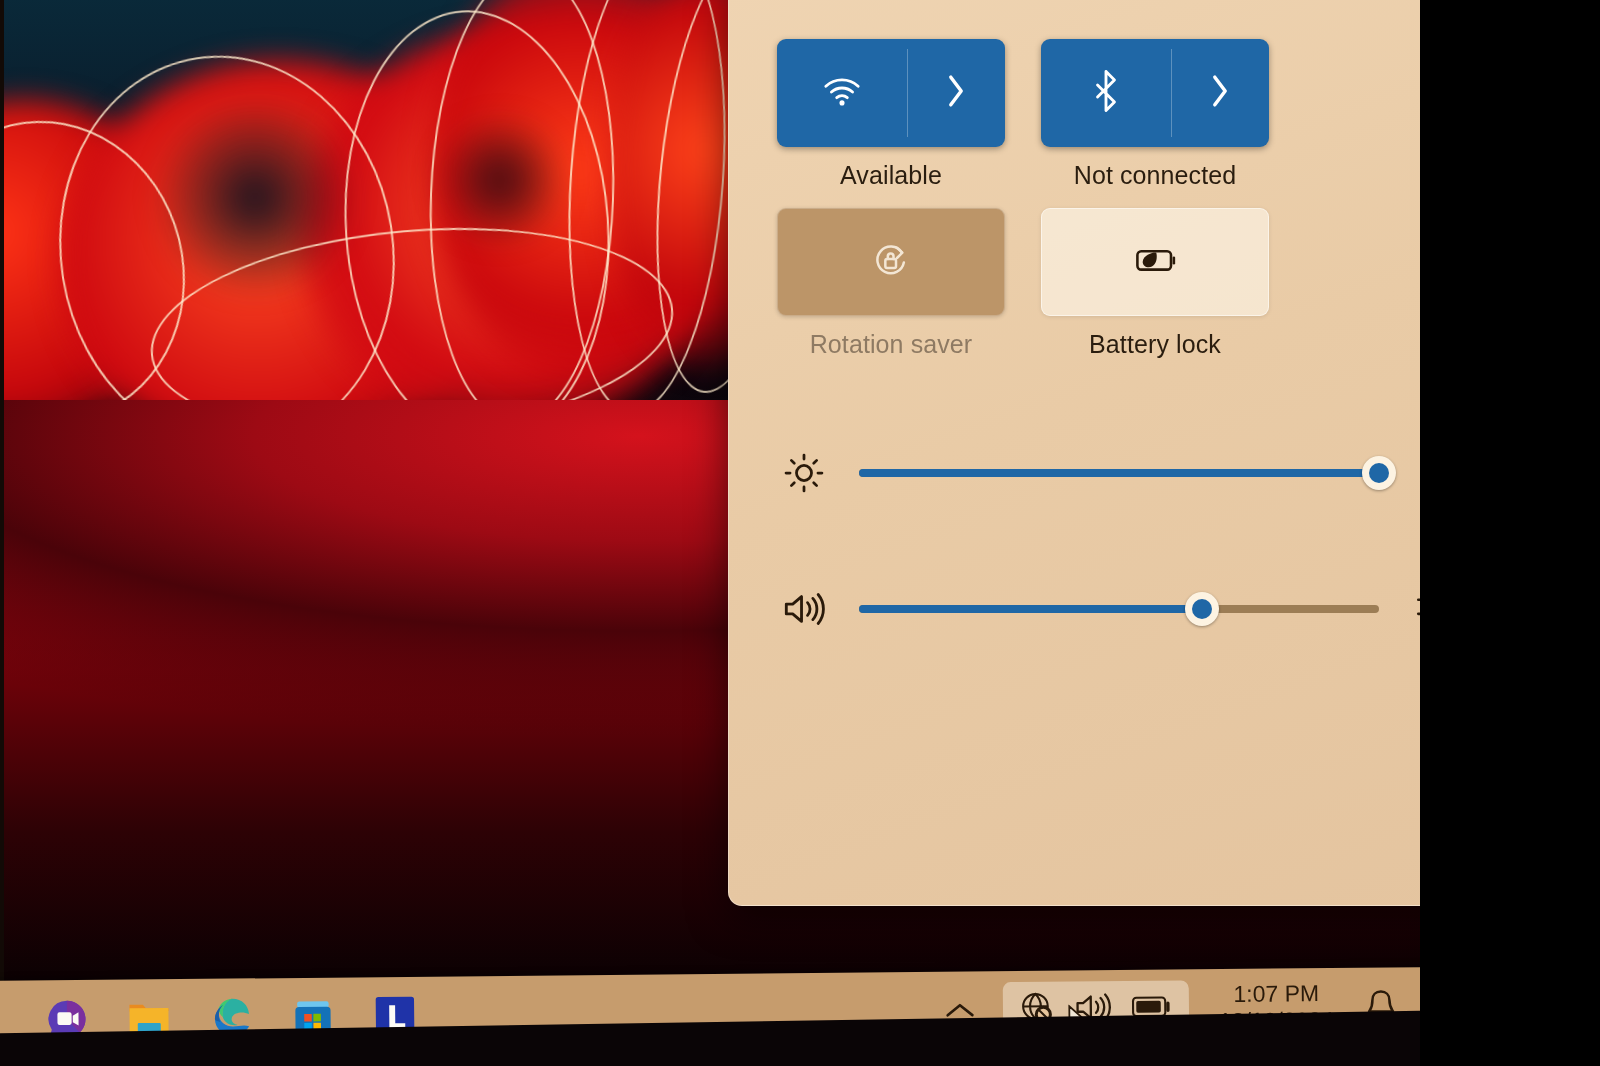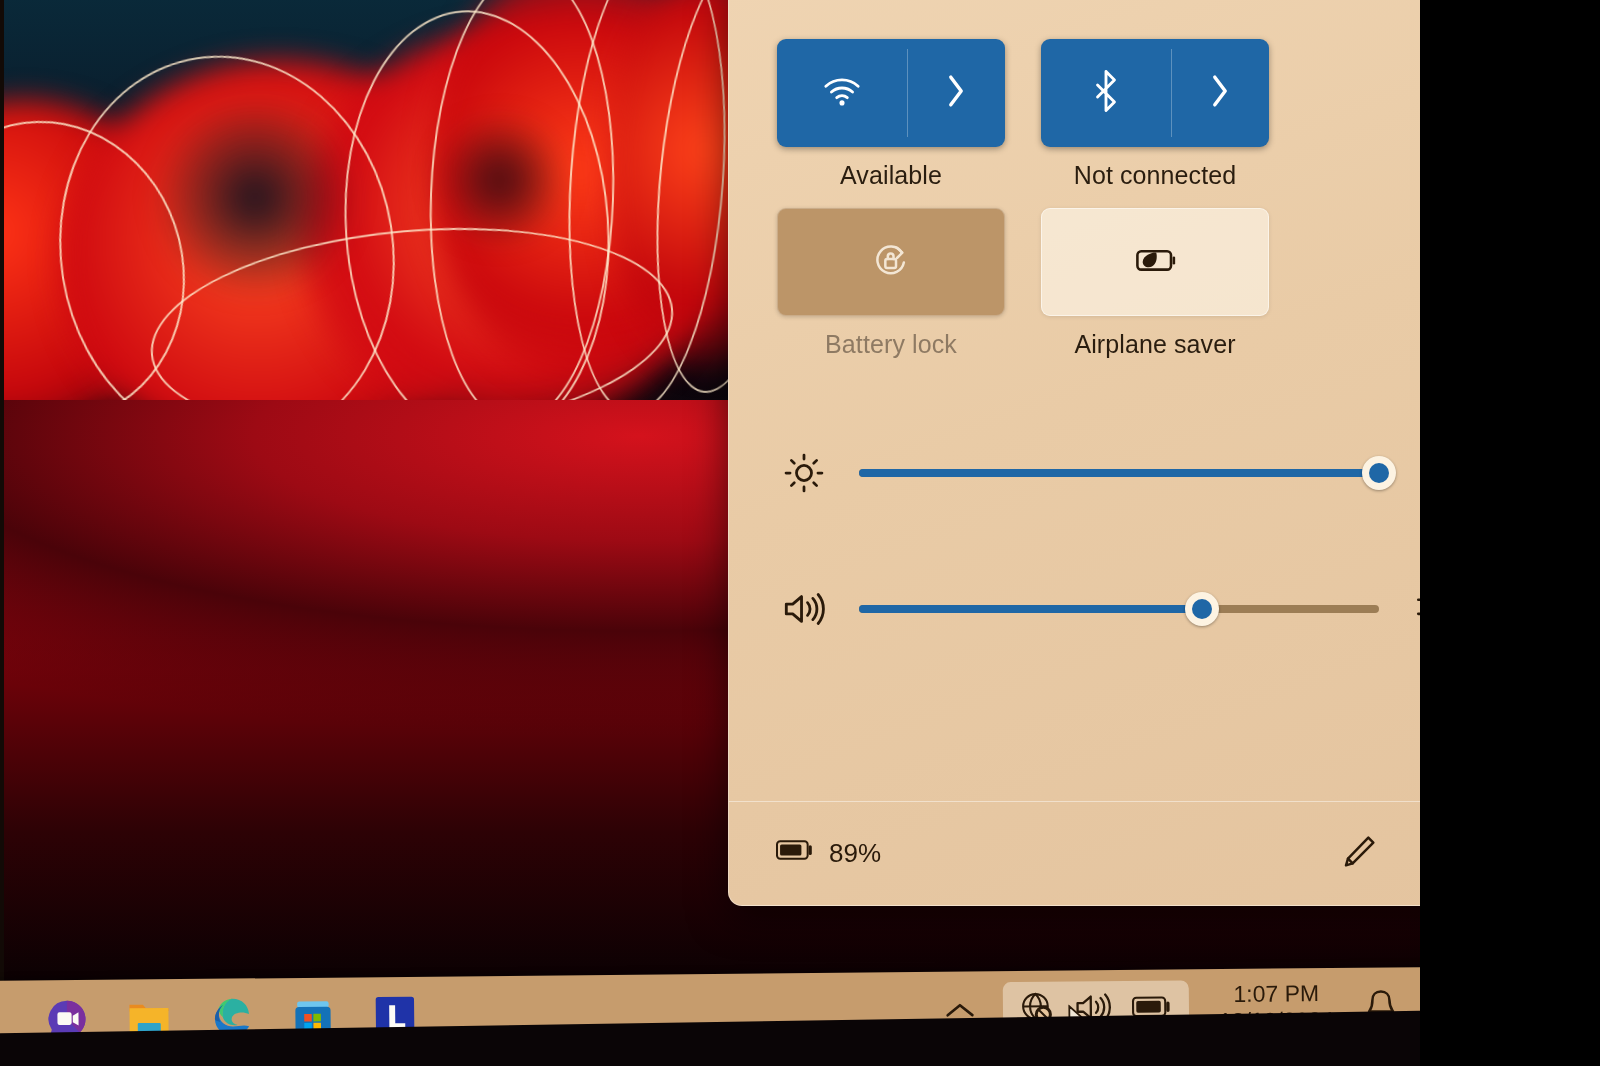--- a/index.html
+++ b/index.html
@@ -362,36 +362,36 @@
               <span class="glyph muted">
                 <svg width="40" height="40" viewBox="0 0 24 24" fill="none" stroke="currentColor" stroke-width="1.5" stroke-linecap="round" stroke-linejoin="round">
                   <path d="M18.5 7.5a8 8 0 1 0 1.2 6"></path>
                   <path d="M15.4 4.6 L18.8 7.6 L15.6 10.8"></path>
                   <rect x="8.6" y="11.4" width="6.4" height="5.4" rx="1"></rect>
                   <path d="M10.1 11.4v-1.6a1.7 1.7 0 0 1 3.4 0v1.6"></path>
                 </svg>
               </span>
             </div>
           </div>
-          <div class="tile-label dim">Battery lock</div>
+          <div class="tile-label dim">Rotation saver</div>
         </div>
 
         <div class="tile-cell">
           <div class="tile off">
             <div class="part-icon">
               <span class="glyph dark">
                 <svg width="48" height="34" viewBox="0 0 30 20" fill="none" stroke="currentColor" stroke-width="1.6" stroke-linecap="round" stroke-linejoin="round">
                   <rect x="4" y="4.5" width="21" height="11.5" rx="2.4"></rect>
                   <path d="M26.8 8.6v3.4"></path>
                   <path d="M13.6 5.4c-4 1.1-6.3 3.4-6.3 5.8 0 1.9 1.6 3.3 3.8 3.3 2.9 0 5-2.8 5-6.6 0-.9-.1-1.8-.3-2.5-.7-.1-1.5-.1-2.2 0z" fill="currentColor" stroke="none"></path>
                 </svg>
               </span>
             </div>
           </div>
-          <div class="tile-label">Airplane saver</div>
+          <div class="tile-label">Battery lock</div>
         </div>
 
 
       </div>
     </div>
 
     <div id="sliders-area">
 
       <div class="slider-row">
         <div class="slider-icon">
@@ -435,46 +435,20 @@
           </span>
           <span>
             <svg width="20" height="36" viewBox="0 0 12 22" fill="none" stroke="currentColor" stroke-width="1.9" stroke-linecap="round" stroke-linejoin="round">
               <path d="M3 3 L9 11 L3 19"></path>
             </svg>
           </span>
         </div>
       </div>
     </div>
 
-    <div id="qs-footer">
-      <div id="battery-status">
-        <span>
-          <svg width="40" height="24" viewBox="0 0 30 18" fill="none" stroke="currentColor" stroke-width="1.5">
-            <rect x="1.5" y="2.5" width="23" height="13" rx="2.4"></rect>
-            <rect x="3.8" y="4.8" width="16" height="8.4" rx="1.2" fill="currentColor" stroke="none"></rect>
-            <path d="M26.4 6.6v5" stroke-linecap="round" stroke-width="2.4"></path>
-          </svg>
-        </span>
-        <span>89%</span>
-      </div>
-      <div id="footer-actions">
-        <span>
-          <svg width="40" height="40" viewBox="0 0 24 24" fill="none" stroke="currentColor" stroke-width="1.5" stroke-linecap="round" stroke-linejoin="round">
-            <path d="M17.6 3.4 L20.6 6.4 L8.2 18.8 L4.2 20 L5.4 16z"></path>
-            <path d="M5.4 16 L8.2 18.8"></path>
-          </svg>
-        </span>
-        <span>
-          <svg width="42" height="42" viewBox="0 0 24 24" fill="none" stroke="currentColor" stroke-width="1.5" stroke-linecap="round" stroke-linejoin="round">
-            <circle cx="12" cy="12" r="3.2"></circle>
-            <path d="M12 1.8l1.5 2.2 2.6-.6.6 2.6 2.6.6-1.1 2.4 1.8 2-1.8 2 1.1 2.4-2.6.6-.6 2.6-2.6-.6L12 22.2l-1.5-2.2-2.6.6-.6-2.6-2.6-.6 1.1-2.4-1.8-2 1.8-2L4.7 6.6l2.6-.6.6-2.6 2.6.6z"></path>
-          </svg>
-        </span>
-      </div>
-    </div>
   </div>
 
   <div id="taskbar">
     <div id="taskbar-inner">
 
       <div id="taskbar-left">
 
         <div class="tb-icon" style="margin-left:-116px;">
           <svg width="40" height="40" viewBox="0 0 24 24">
             <rect x="1" y="3" width="10" height="8" rx="1.6" fill="#f2efe6"></rect>

